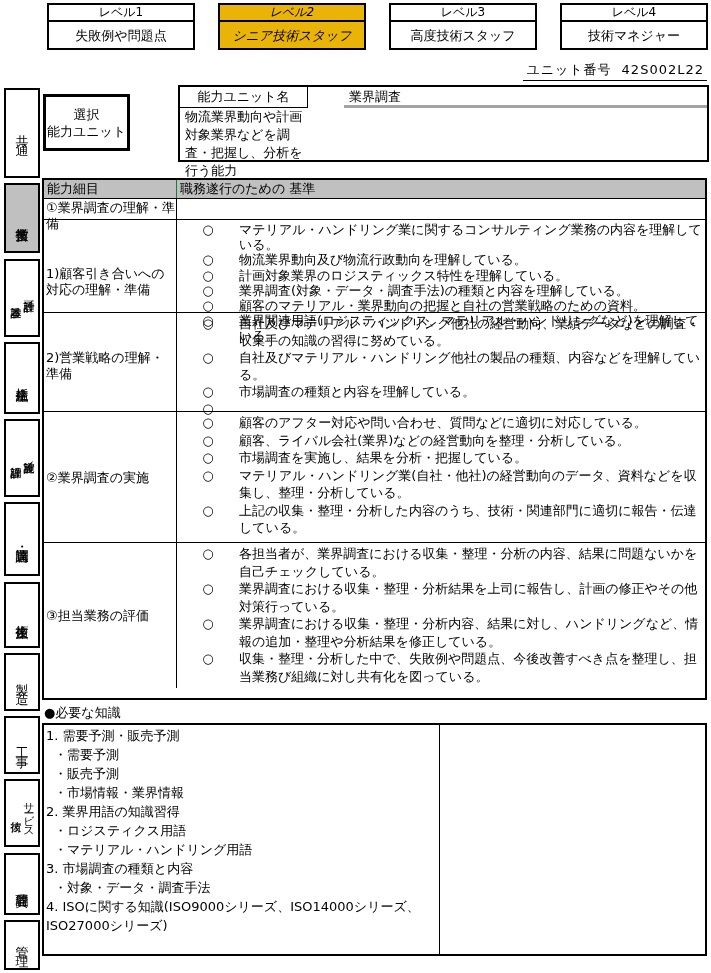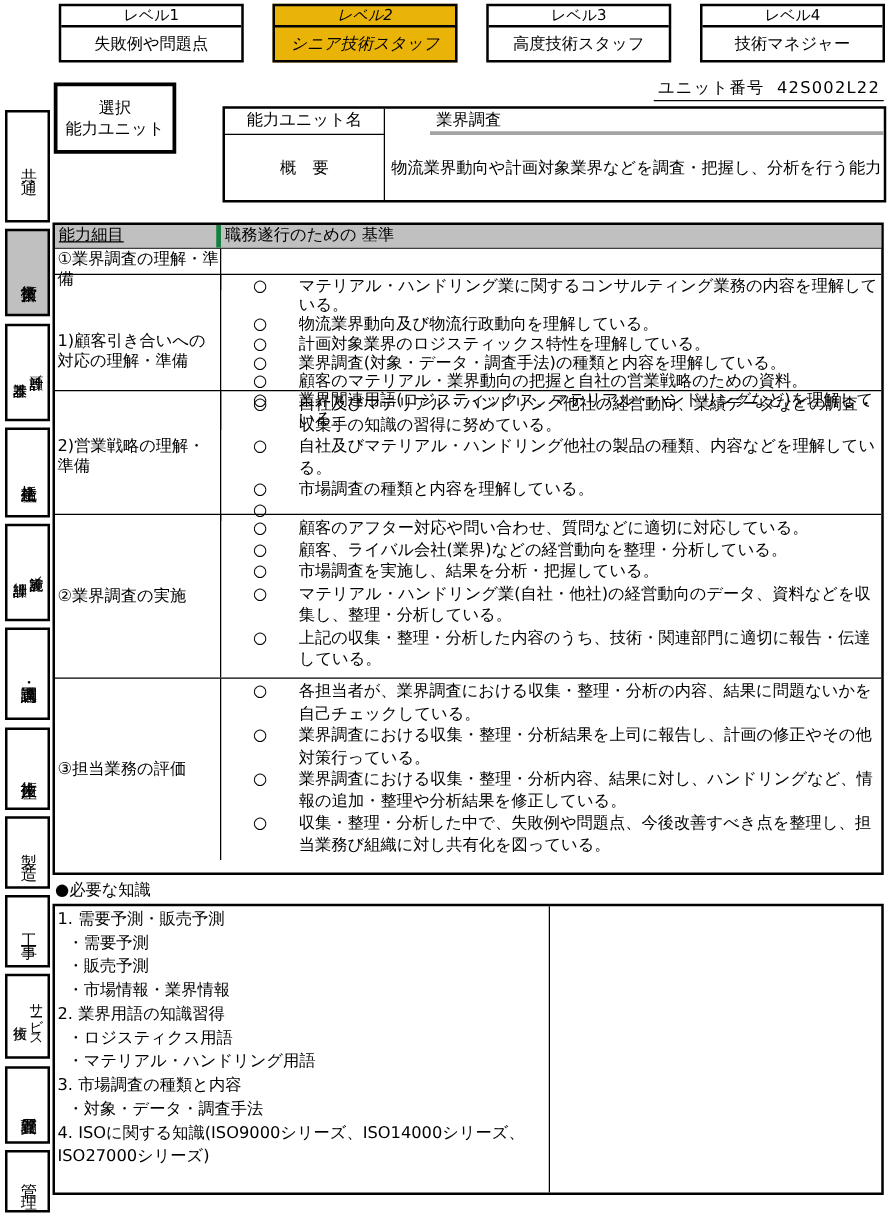--- a/index.html
+++ b/index.html
@@ -13,21 +13,21 @@
   .level-box .hdr{height:15px;border-bottom:2px solid #000;text-align:center;
                   font-size:12px;line-height:14px;}
   .level-box .bdy{height:28px;text-align:center;font-size:13px;line-height:28px;}
 
   
   .unit-number{position:absolute;top:61px;right:4px;font-size:13px;
                border-bottom:1px solid #000;padding:0 3px 1px 3px;letter-spacing:1px;}
   .unit-number .gap{display:inline-block;width:10px;}
 
   
-  .select-box{position:absolute;left:43px;top:66px;width:98px;height:57px;
+  .select-box{position:absolute;left:43px;top:94px;width:87px;height:57px;
               border:3px solid #000;box-sizing:border-box;display:flex;
               flex-direction:column;justify-content:center;text-align:center;
               font-size:13px;line-height:17px;}
 
   
   .info-table{position:absolute;left:178px;top:85px;width:531px;height:77px;
               border:2px solid #000;box-sizing:border-box;display:grid;
               grid-template-columns:128px 1fr;grid-template-rows:21px 1fr;
               font-size:13px;}
   .info-table .c{box-sizing:border-box;}
@@ -44,21 +44,21 @@
             writing-mode:vertical-rl;text-orientation:upright;
             font-size:13px;line-height:15px;white-space:pre-line;text-align:center;}
   .side-box.gray{background:#c0c0c0;}
   .side-box.small{font-size:11px;line-height:13px;}
 
   
   .criteria-table{position:absolute;left:42px;top:178px;width:665px;height:522px;
                   border:2px solid #000;box-sizing:border-box;font-size:13px;}
   .cth{display:grid;grid-template-columns:133px 1fr;height:18px;border-bottom:1px solid #000;}
   .cth .cell{background:#c0c0c0;box-sizing:border-box;padding-left:3px;line-height:17px;}
-  .cth .h1{border-right:4px solid #15803d;text-decoration:underline;}
+  .cth .h1{border-right:1px solid #15803d;}
   .crow{display:grid;grid-template-columns:133px 1fr;border-bottom:1px solid #000;box-sizing:border-box;}
   .crow:last-child{border-bottom:none;}
   .cl{border-right:1px solid #000;box-sizing:border-box;padding:1px 1px 0 2px;
       line-height:16px;display:flex;align-items:center;}
   .crow.top .cl{align-items:flex-start;}
   .cc{box-sizing:border-box;padding-top:2px;}
   .item{display:flex;}
   .item .mark{flex:none;width:62px;text-align:center;}
   .item .txt{flex:1;padding-right:3px;}
 
@@ -100,21 +100,20 @@
   </div>
 
   <div class="select-box">
     <div>選択</div>
     <div>能力ユニット</div>
   </div>
 
   <div class="info-table">
     <div class="c it-nl">能力ユニット名</div>
     <div class="c it-nv">業界調査</div>
-    <div class="c it-sl">概　要</div>
     <div class="c it-sv">物流業界動向や計画対象業界などを調査・把握し、分析を行う能力</div>
   </div>
 
   <div class="sidebar" id="sidebar">
       <div class="side-box" style="height: 90px; letter-spacing: 0.7em;">共通</div>
       <div class="side-box gray" style="height: 70px;">営業技術</div>
       <div class="side-box small" style="height: 78px;">計画設計／
 基本設計</div>
       <div class="side-box" style="height: 72px;">生産統括</div>
       <div class="side-box small" style="height: 78px;">実施設計／

